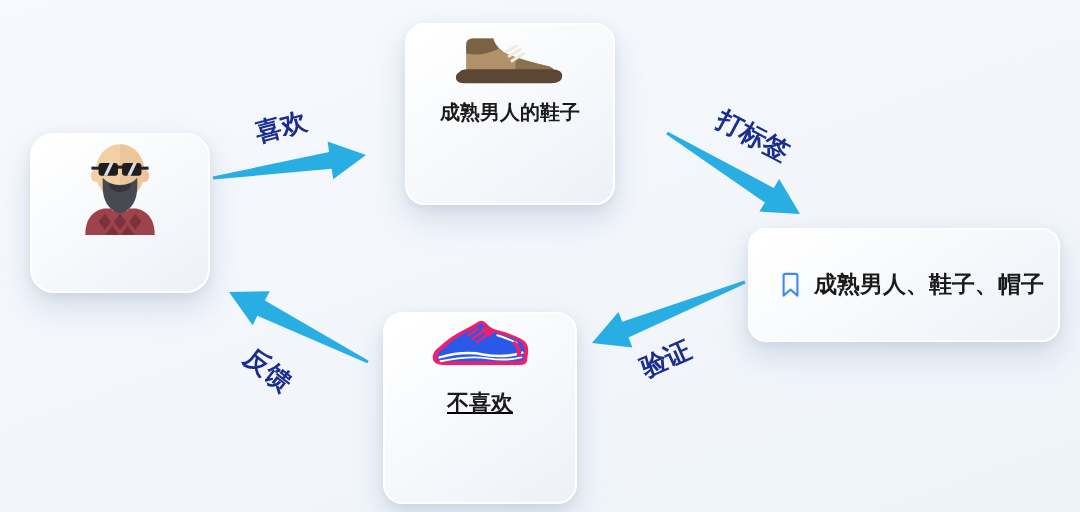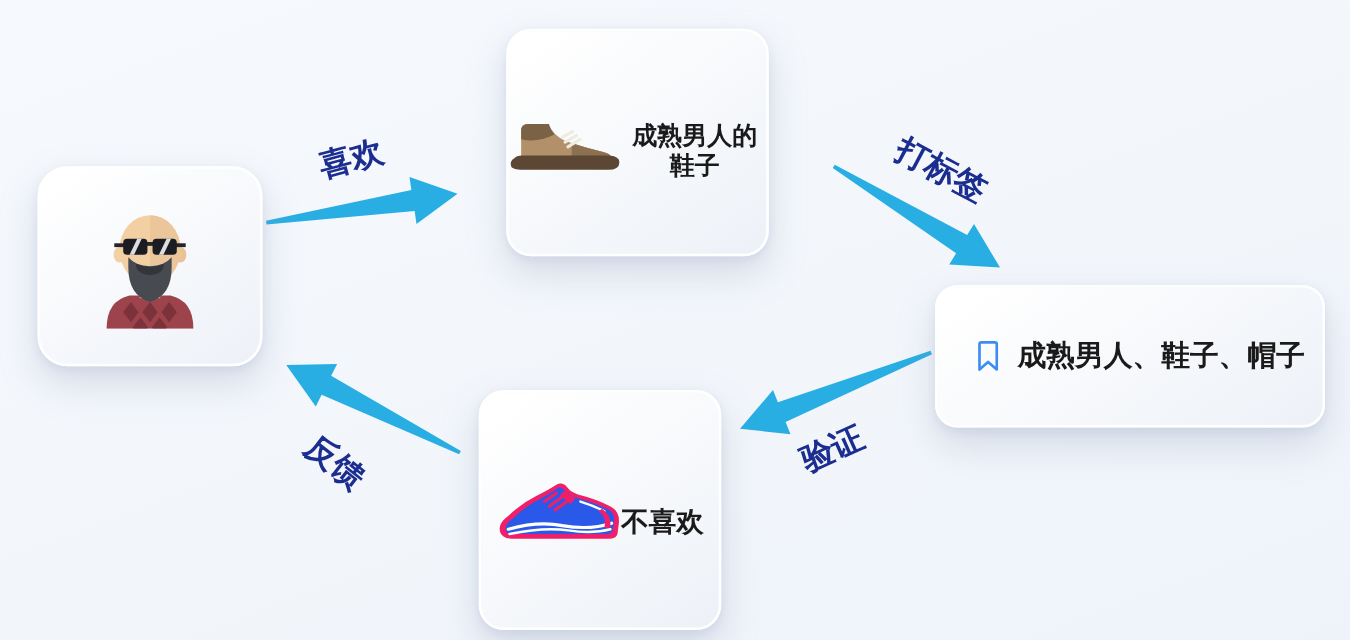--- a/index.html
+++ b/index.html
@@ -13,27 +13,27 @@
     background:linear-gradient(160deg,#f6f9fd 0%,#f2f6fb 60%,#eef3fa 100%);
     overflow:hidden;
   }
   .arrows{position:absolute;left:0;top:0;width:1080px;height:512px;pointer-events:none;}
   .card{
     position:absolute;
     background:linear-gradient(145deg,#ffffff 8%,#eef2f8 95%);
     border:2px solid #ffffff;
     box-shadow:0 14px 30px rgba(141,157,185,0.30),0 3px 8px rgba(141,157,185,0.15);
     box-sizing:border-box;
-    display:flex;flex-direction:row;align-items:center;justify-content:center;
+    display:flex;flex-direction:column;align-items:center;justify-content:flex-start;
   }
   .card-user{left:30px;top:133px;width:180px;height:160px;border-radius:24px;}
   .card-items{left:405px;top:23px;width:210px;height:182px;border-radius:20px;padding-top:4px;}
   .card-tags{left:748px;top:228px;width:312px;height:114px;border-radius:18px;
              flex-direction:row;justify-content:flex-end;padding:0 14px 0 32px;gap:15px;}
-  .card-dislike{left:383px;top:312px;width:194px;height:192px;border-radius:20px;}
+  .card-dislike{left:383px;top:312px;width:194px;height:192px;border-radius:20px;text-decoration:underline;}
   .node-text{
     color:#1a1a1a;font-weight:800;text-align:center;line-height:1.18;
   }
   .card-items .node-text{font-size:20px;margin-top:12px;}
   .card-tags .node-text{font-size:23px;text-align:left;white-space:nowrap;}
   .card-dislike .node-text{font-size:22px;margin-top:20px;}
   .edge-label{
     position:absolute;
     color:#1b2d8f;font-size:26px;font-weight:800;white-space:nowrap;
     transform-origin:center center;

